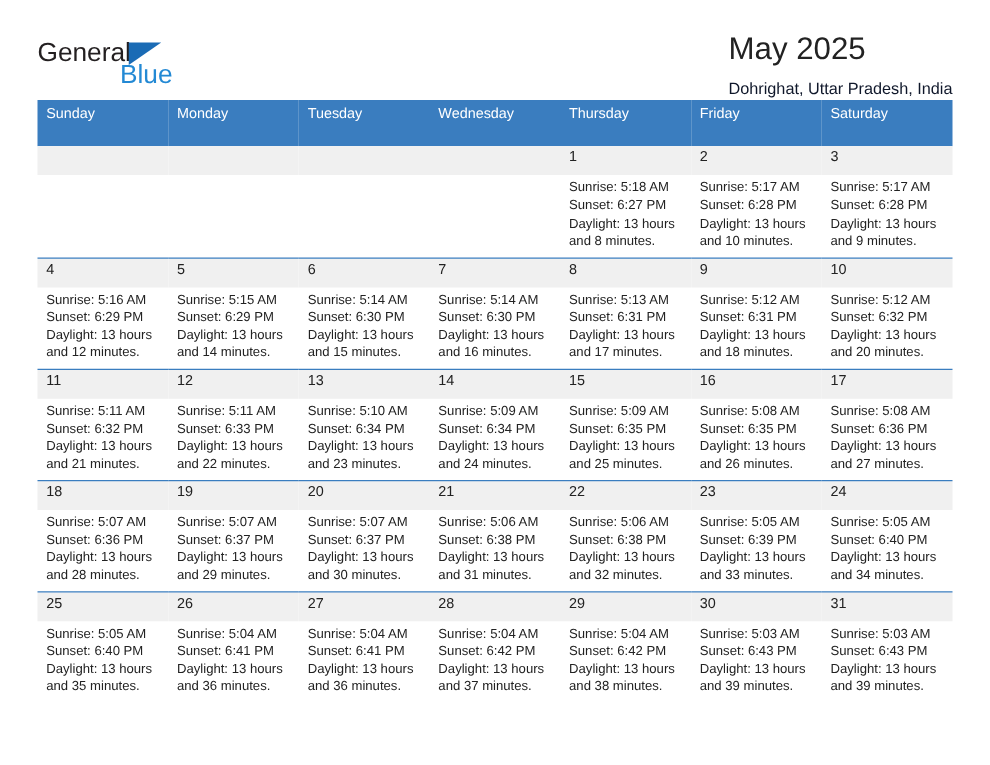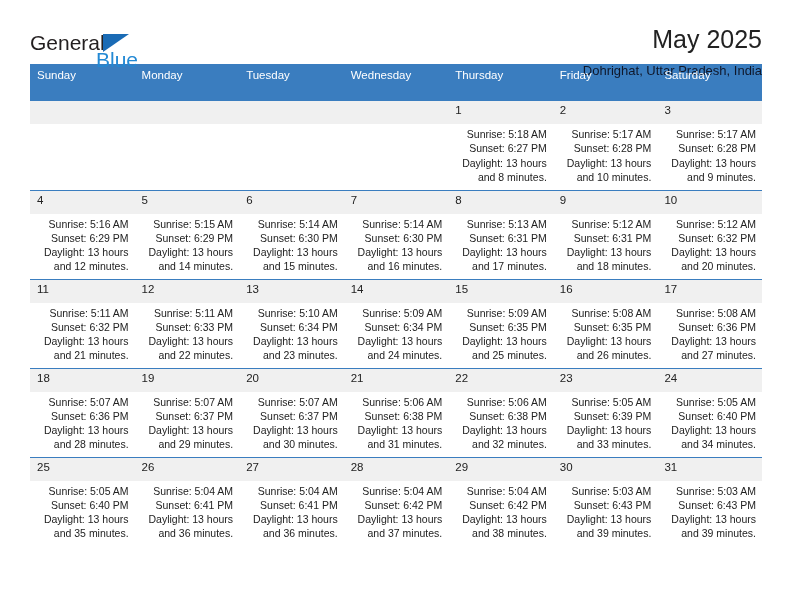--- a/index.html
+++ b/index.html
@@ -22,21 +22,21 @@
     box-sizing: border-box;
     padding: 0 30px;
   }
 
   
   .header {
     display: flex;
     align-items: flex-start;
     justify-content: space-between;
     padding-top: 26px;
-    height: 64px;
+    height: 80px;
     box-sizing: border-box;
   }
   .brand {
     line-height: 1;
     padding-top: 6px;
   }
   .brand-row1 {
     position: relative;
     display: inline-block;
   }
@@ -56,21 +56,20 @@
     margin-top: 2px;
   }
   .brand-blue {
     display: block;
     font-size: 21px;
     color: #2389d4;
     margin-top: -4px;
     margin-left: 66px;
   }
   .title-block {
-    text-align: right;
   }
   .cal-title {
     font-size: 25px;
     color: #222222;
     font-weight: normal;
     line-height: 1.1;
     margin: 0;
   }
   .cal-subtitle {
     font-size: 13px;
@@ -115,21 +114,20 @@
     min-height: 16px;
   }
   .daynum.empty {
     color: transparent;
   }
   .cell-info {
     padding: 3px 6px 0 7px;
     font-size: 10.5px;
     line-height: 14.3px;
     color: #222222;
-    text-align: right;
   }
   .cell-info div {
     white-space: nowrap;
   }
 </style>
 </head>
 <body>
 
 <div class="page">
 

